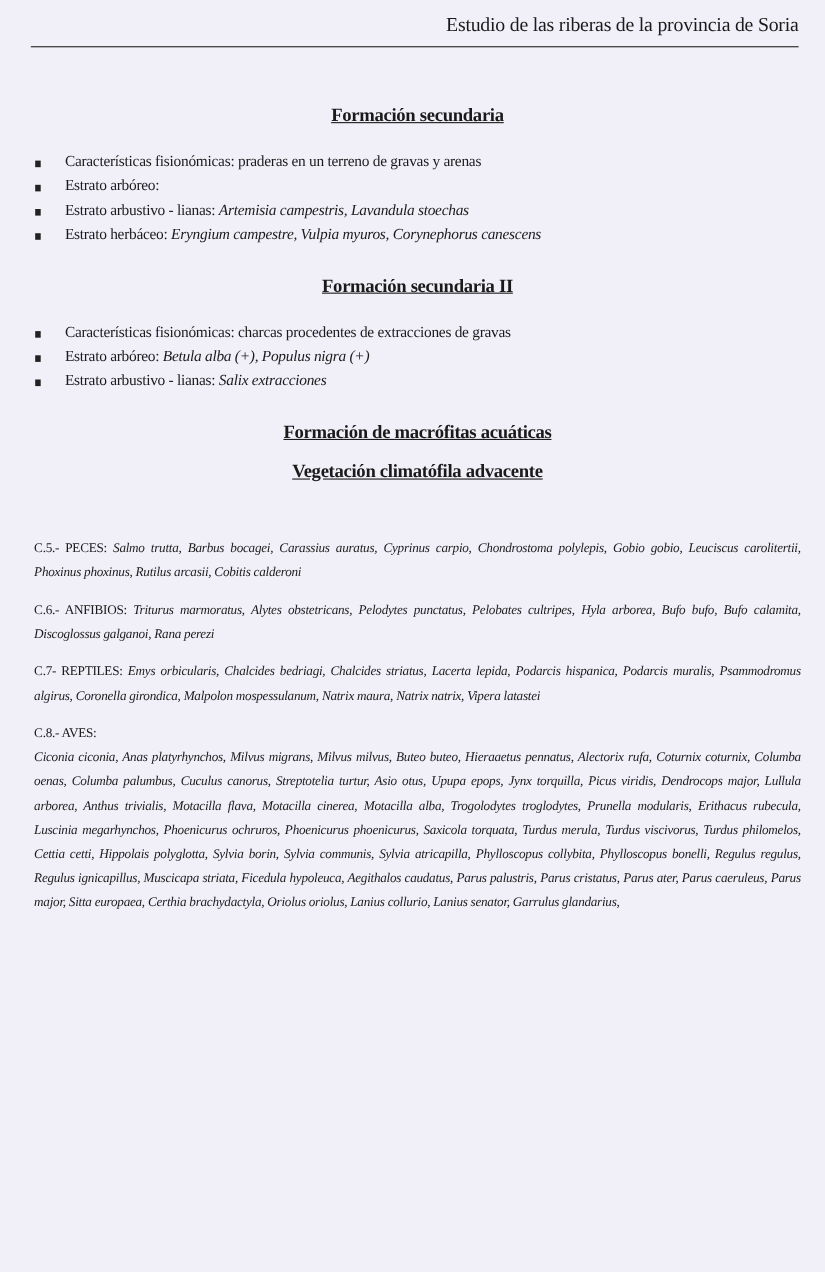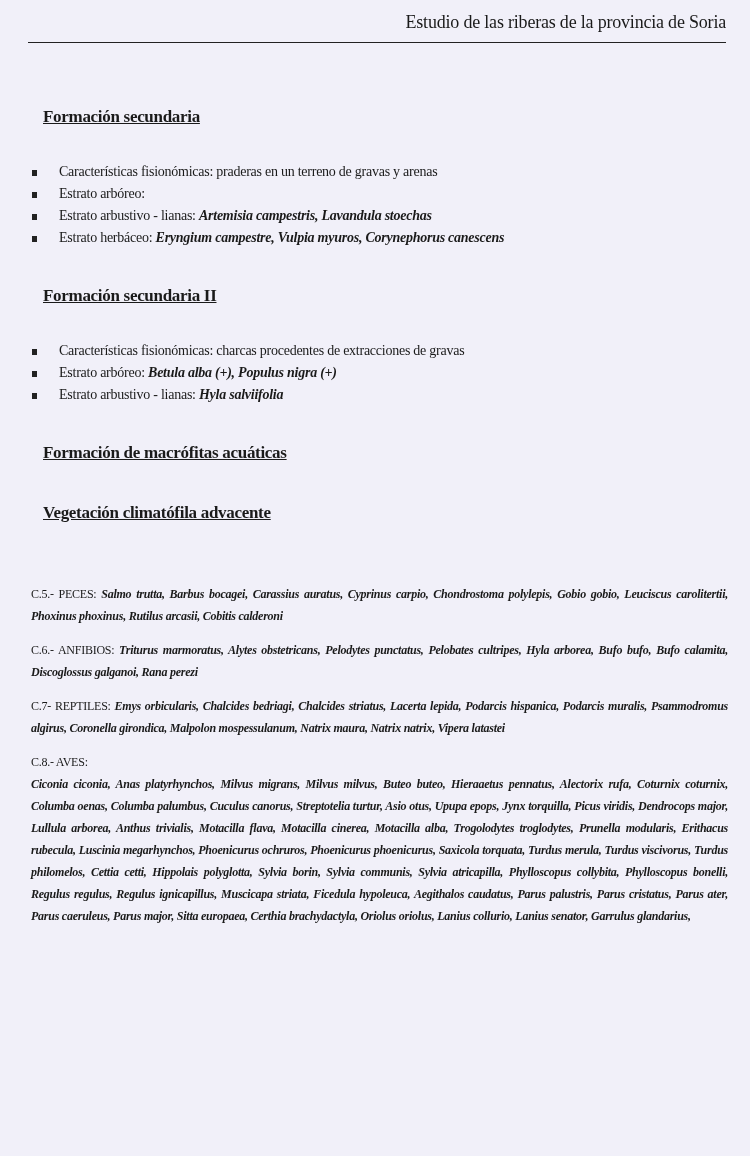--- a/index.html
+++ b/index.html
@@ -13,34 +13,35 @@
     .header-title {
       position: absolute; right: 24px; top: 12px;
       font-size: 18px; letter-spacing: -0.2px;
     }
     .header-rule {
       position: absolute; left: 28px; right: 24px; top: 42px;
       border-top: 1.5px solid #222;
     }
     .content { position: absolute; left: 31px; top: 95px; width: 697px; }
     .sec-title {
-      font-size: 17px; text-decoration: underline; margin: 12px;
+      font-size: 17px; text-decoration: underline; margin: 0;
       letter-spacing: -0.3px;
+      text-align: center;
     }
     .sec-title.bold { font-weight: bold; }
     ul.bullets { list-style: none; margin: 0; padding: 0; }
     ul.bullets li {
       position: relative; padding-left: 28px; font-size: 14px;
       line-height: 22px; letter-spacing: -0.25px;
     }
     ul.bullets li::before {
       content: ""; position: absolute; left: 1px; top: 9px;
       width: 5px; height: 6px; background: #222;
     }
-    .it { font-style: italic; font-weight: bold; }
+    .it { font-style: italic; }
     .para {
       font-size: 12px; line-height: 22px; text-align: justify;
       margin: 0; letter-spacing: -0.25px;
     }
     .spacing-sm { height: 12px; }
   </style>
 </head>
 <body>
 
 <div>
@@ -62,21 +63,21 @@
   </section>
 
   <div style="height:25px"></div>
 
   <section>
     <h3 class="sec-title">Formación secundaria II</h3>
     <div style="height:22px"></div>
     <ul class="bullets">
       <li><span>Características fisionómicas:</span><span> charcas procedentes de extracciones de gravas</span></li>
       <li><span>Estrato arbóreo:</span> <span class="it">Betula alba (+), Populus nigra (+)</span></li>
-      <li><span>Estrato arbustivo - lianas:</span> <span class="it">Hyla salviifolia</span></li>
+      <li><span>Estrato arbustivo - lianas:</span> <span class="it">Salix extracciones</span></li>
     </ul>
   </section>
 
   <div style="height:25px"></div>
 
   <h3 class="sec-title bold">Formación de macrófitas acuáticas</h3>
   <div style="height:16px"></div>
   <h3 class="sec-title bold">Vegetación climatófila advacente</h3>
 
   <div style="height:48px"></div>

